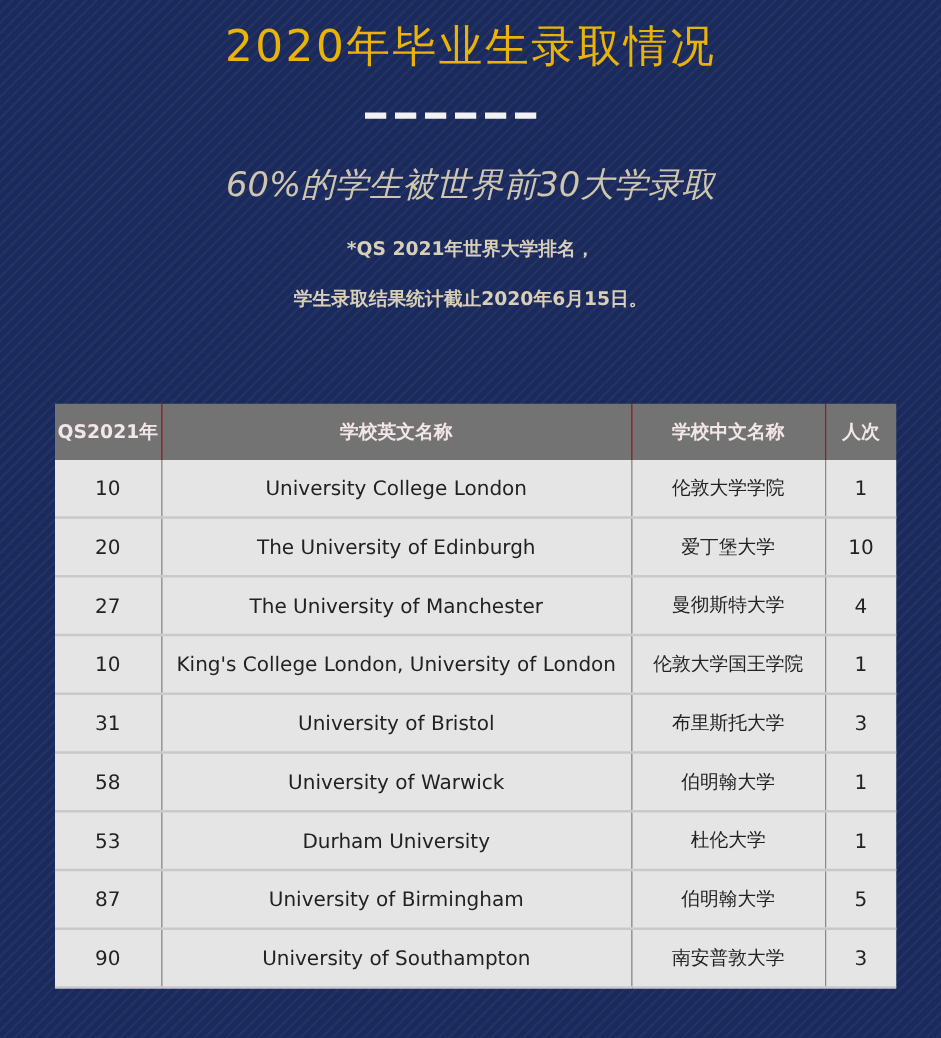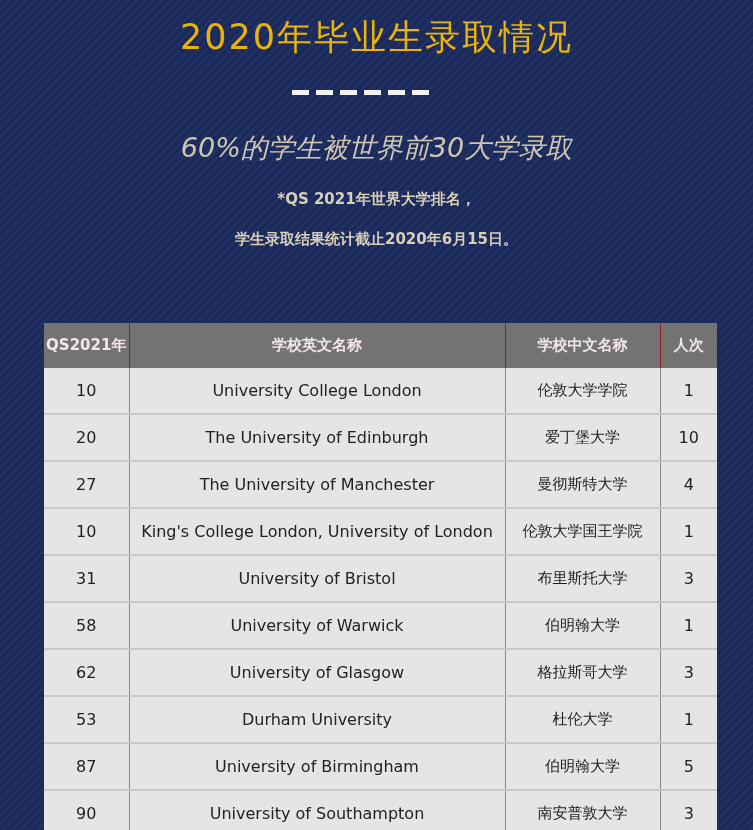--- a/index.html
+++ b/index.html
@@ -107,26 +107,20 @@
         <td class="cn">布里斯托大学</td>
         <td>3</td>
       </tr>
       <tr>
         <td>58</td>
         <td>University of Warwick</td>
         <td class="cn">伯明翰大学</td>
         <td>1</td>
       </tr>
       <tr>
-        <td>62</td>
-        <td>University of Glasgow</td>
-        <td class="cn">格拉斯哥大学</td>
-        <td>3</td>
-      </tr>
-      <tr>
         <td>53</td>
         <td>Durham University</td>
         <td class="cn">杜伦大学</td>
         <td>1</td>
       </tr>
       <tr>
         <td>87</td>
         <td>University of Birmingham</td>
         <td class="cn">伯明翰大学</td>
         <td>5</td>

